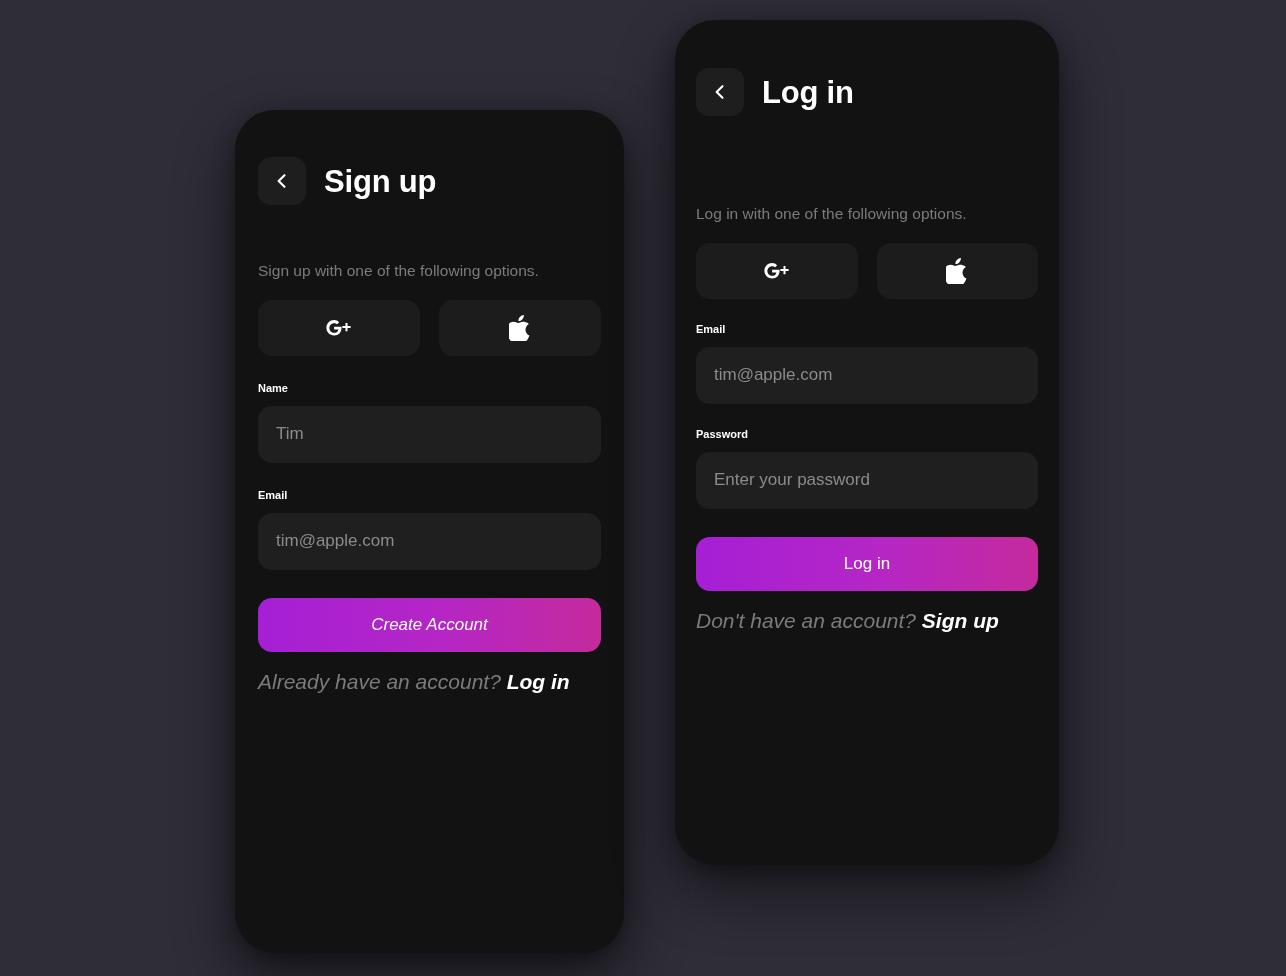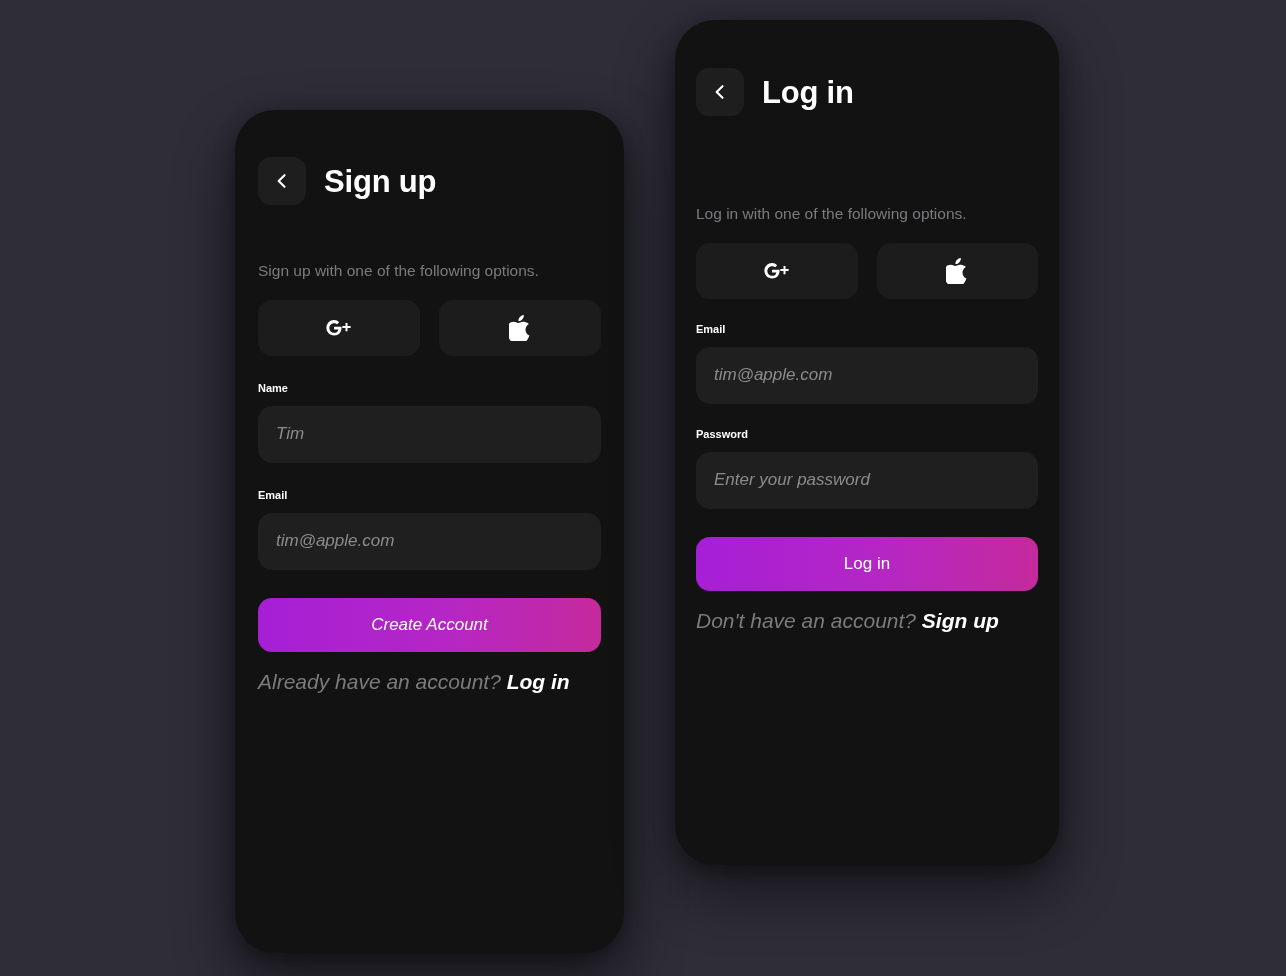--- a/index.html
+++ b/index.html
@@ -137,21 +137,20 @@
     height: 57px;
     margin-top: 10px;
     border-radius: 14px;
     background: #1f1f1f;
     border: none;
     outline: none;
     padding: 0 18px;
     color: #e9e9e9;
     font-size: 17px;
     font-family: "Liberation Sans", sans-serif;
-    font-style: italic;
   }
   .text-input::placeholder {
     color: #8b8b8b;
     opacity: 1;
   }
 
   
   .cta-btn {
     width: 100%;
     height: 54px;

